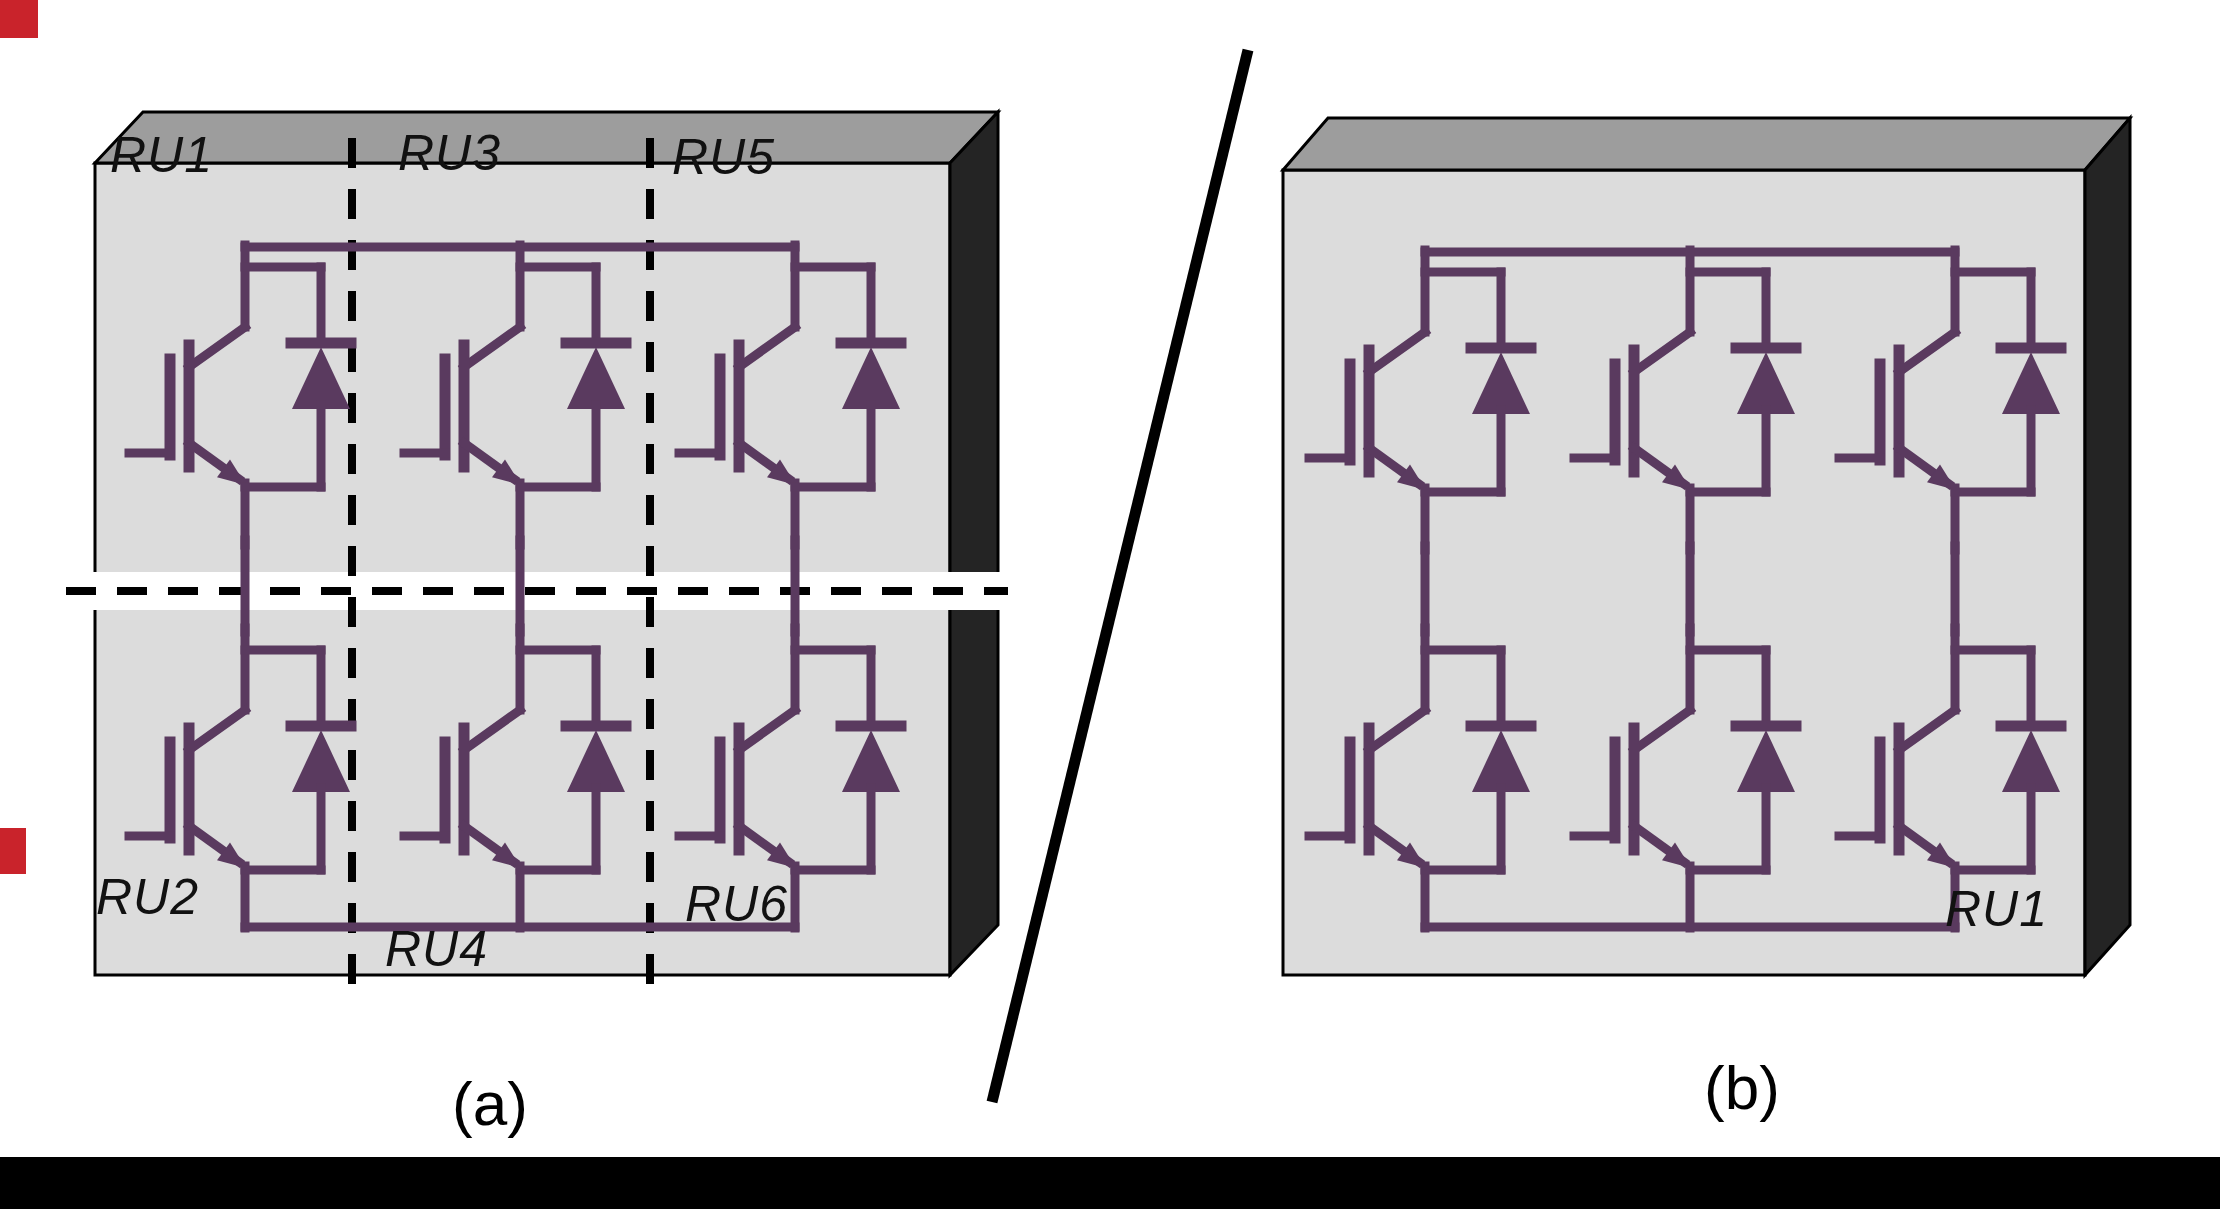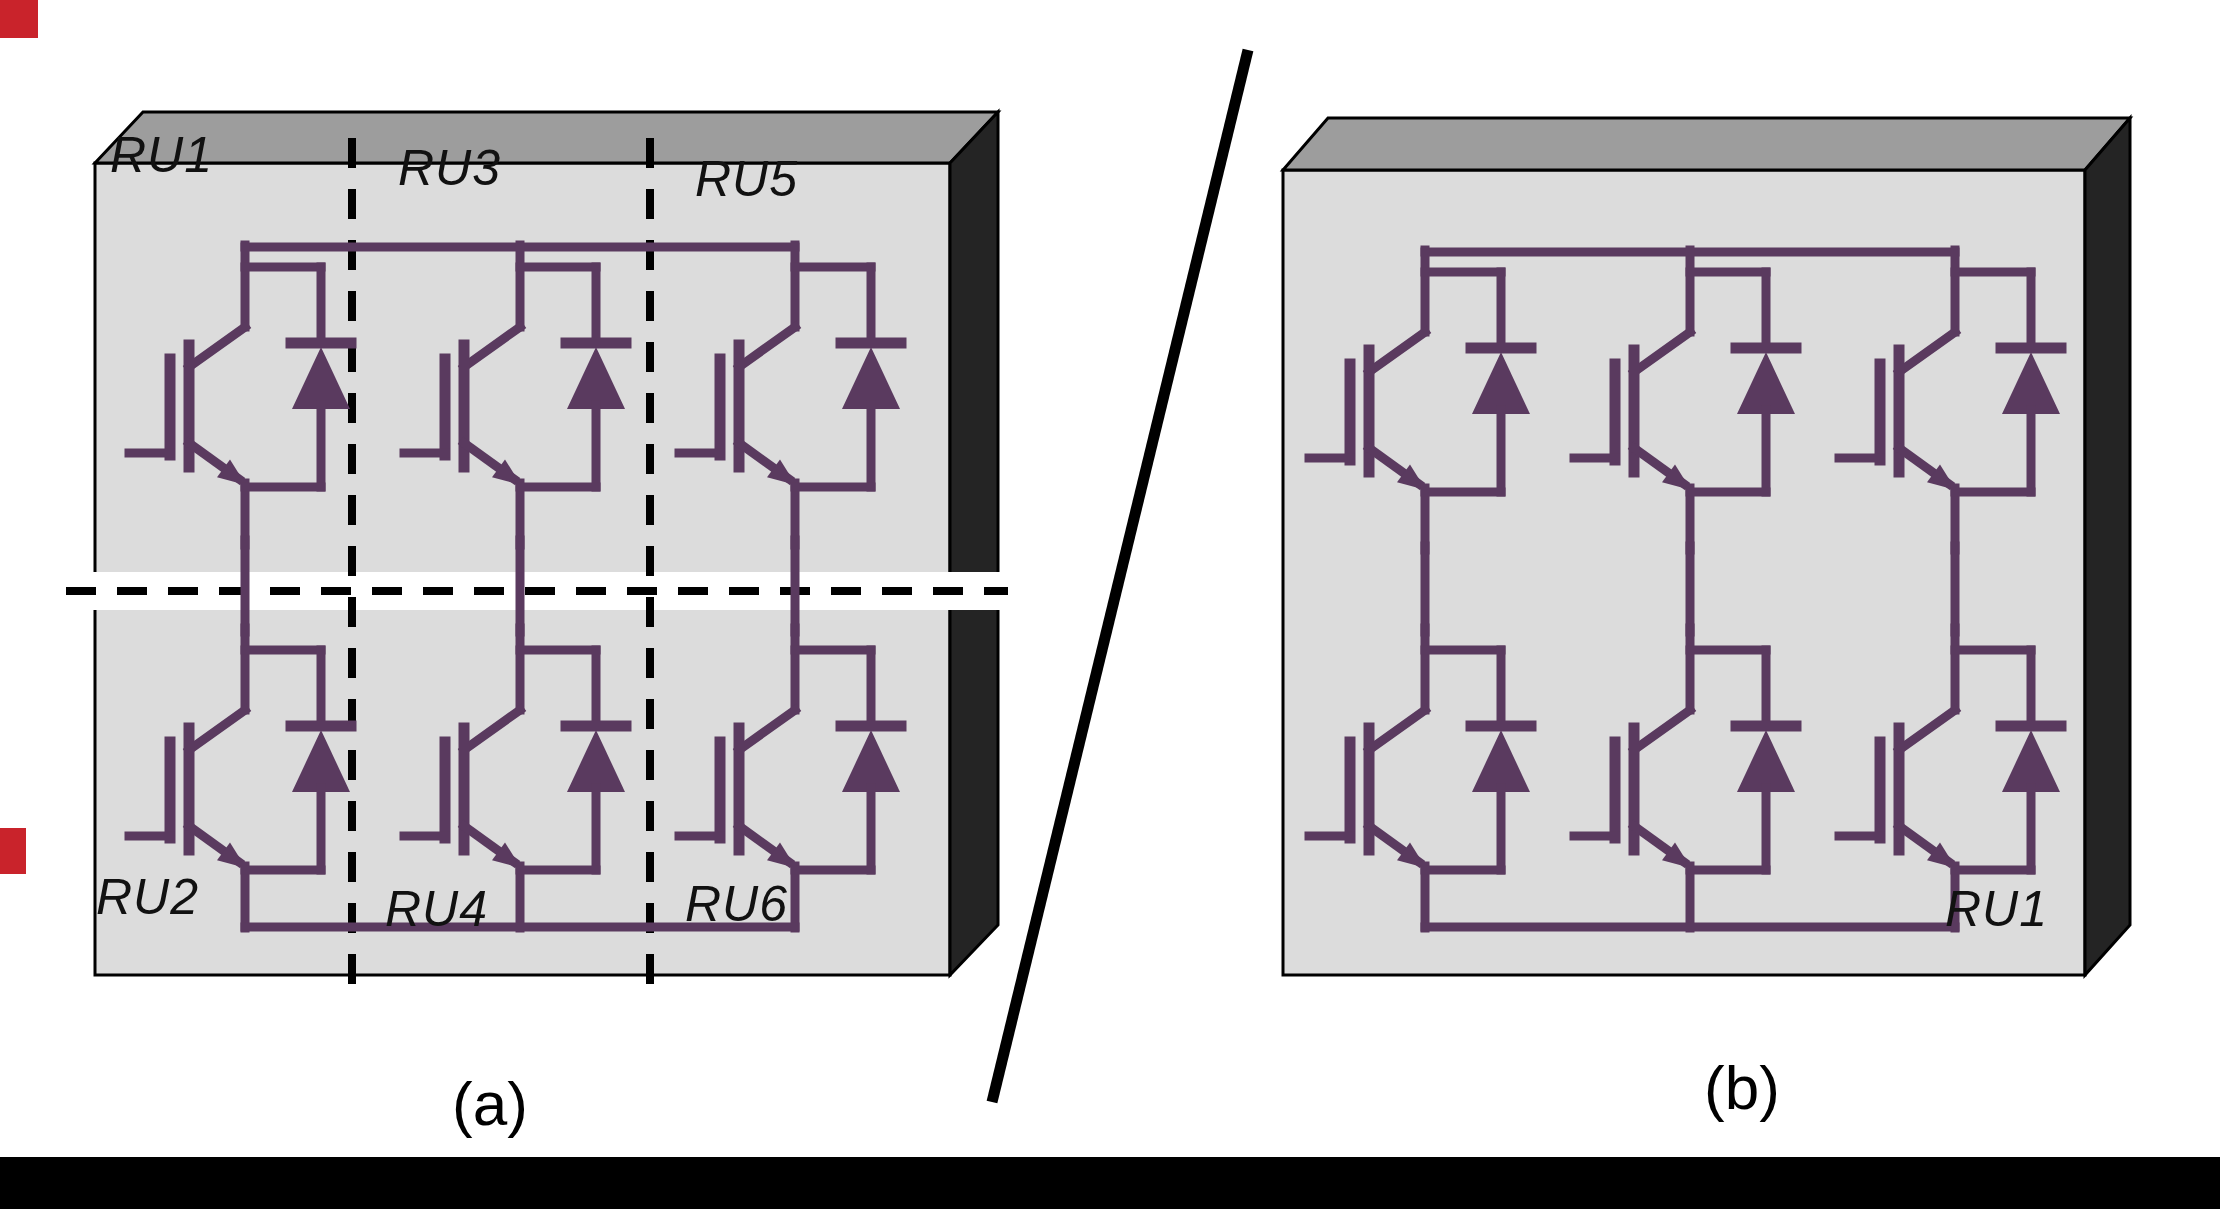--- a/index.html
+++ b/index.html
@@ -140,24 +140,24 @@
         <line x1="1955" y1="546" x2="1955" y2="632"></line>
         <use href="#cell" x="1305" y="628"></use>
         <use href="#cell" x="1570" y="628"></use>
         <use href="#cell" x="1835" y="628"></use>
         <line x1="1425" y1="927" x2="1955" y2="927"></line>
       </g>
     </g>
   </svg>
 
   <div class="ru-label" style="left:110px;top:128px;">RU1</div>
-  <div class="ru-label" style="left:398px;top:126px;margin-top:15px;">RU3</div>
-  <div class="ru-label" style="left:695px;top:130px;margin-top:22px;">RU5</div>
+  <div class="ru-label" style="left:398px;top:126px;">RU3</div>
+  <div class="ru-label" style="left:672px;top:130px;">RU5</div>
   <div class="ru-label" style="left:96px;top:870px;text-align:right;">RU2</div>
-  <div class="ru-label" style="left:385px;top:882px;">RU4</div>
+  <div class="ru-label" style="left:385px;top:922px;">RU4</div>
   <div class="ru-label" style="left:685px;top:866px;margin-top:11px;">RU6</div>
 
   <div class="ru-label" style="left:1945px;top:882px;">RU1</div>
 
   <div class="caption" style="left:405px;top:1068px;">(a)</div>
   <div class="caption" style="left:1657px;top:1052px;">(b)</div>
 
   <div class="marker marker-top-left"></div>
   <div class="marker marker-left-edge"></div>
   <div class="bottom-bar"></div>

